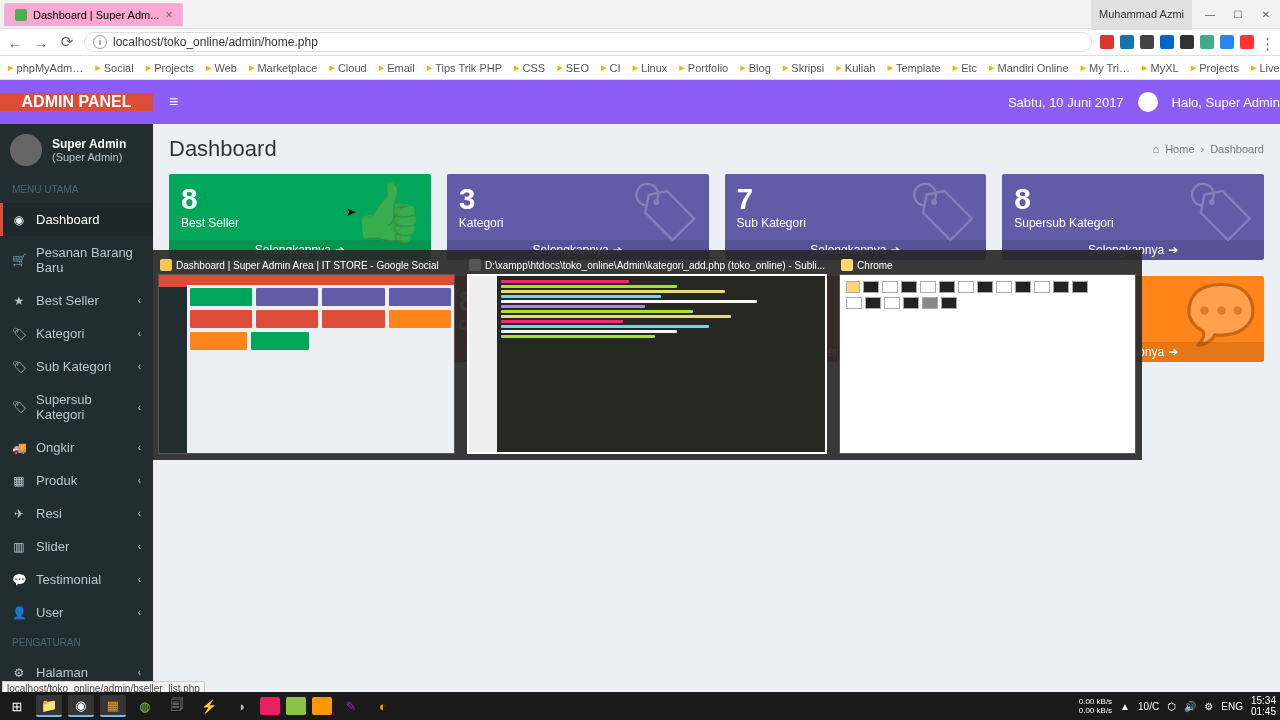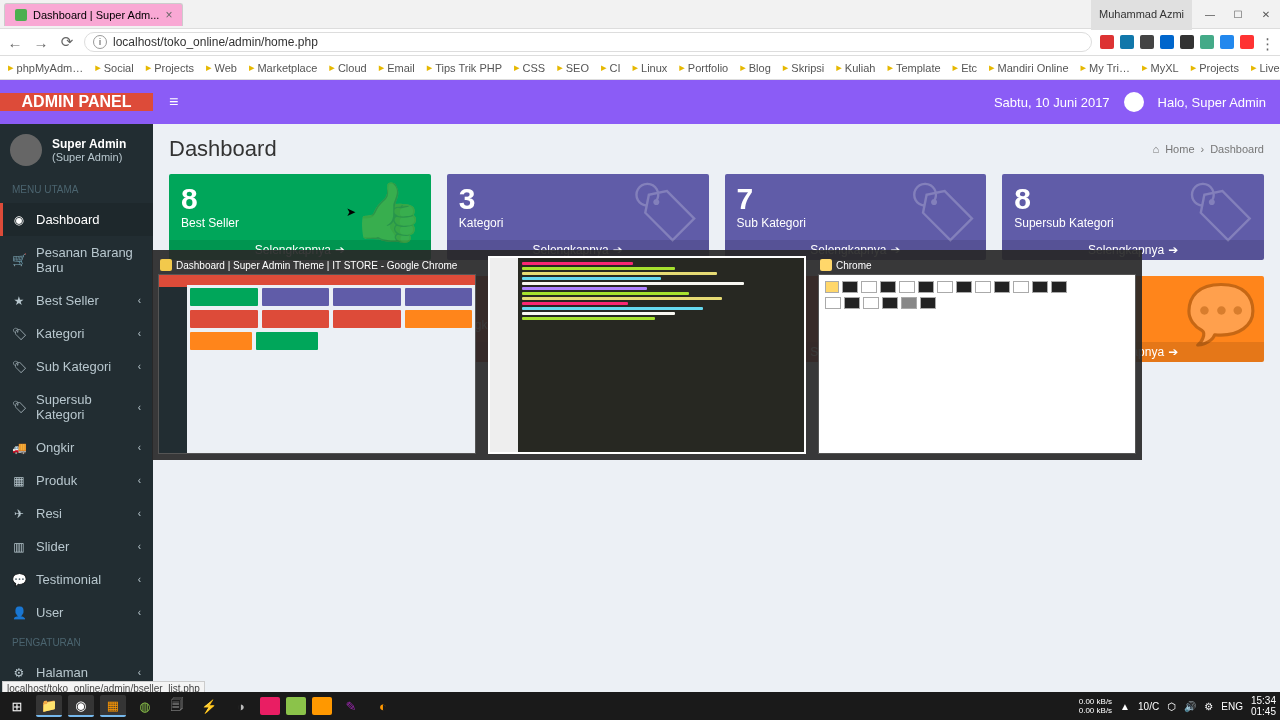--- a/index.html
+++ b/index.html
@@ -23,21 +23,21 @@
 
 .bookmarks { background: #fff; border-bottom: 1px solid #ddd; height: 24px; display: flex; align-items: center; padding: 0 8px; gap: 12px; font-size: 11px; color: #555; overflow:hidden; white-space:nowrap; }
 .bookmarks .bm { display:flex; align-items:center; gap:3px; }
 .bookmarks .folder { color:#e6b800; font-size:11px; }
 
 
 .app { display: flex; height: 600px; }
 .topbar { background: #8b5cf6; color: #fff; height: 44px; display: flex; align-items: center; }
 .brand { width: 153px; text-align: center; font-weight: bold; font-size: 16px; background:#dd4b39; }
 .menu-toggle { padding: 0 16px; cursor: pointer; }
-.top-right { margin-left: auto; display: flex; align-items: center; gap: 14px; padding-right: 14px; font-size: 13px; }
+.top-right { margin-left: auto; display: flex; align-items: center; gap: 14px; font-size: 13px; }
 .avatar-sm { width: 20px; height: 20px; background: #fff; border-radius: 50%; }
 
 .sidebar { width: 153px; background: #222d32; color: #b8c7ce; font-size: 12px; height: 100%; overflow-y: auto; }
 .user-panel { display: flex; align-items: center; gap: 10px; padding: 10px; }
 .user-panel .img { width: 32px; height: 32px; background: #666; border-radius: 50%; }
 .user-panel .name { color: #fff; font-size: 12px; font-weight:bold; }
 .user-panel .role { font-size: 11px; }
 .menu-header { padding: 8px 12px; color: #4b646f; font-size: 10px; text-transform: uppercase; }
 .menu-item { display: flex; align-items: center; padding: 9px 12px; gap: 10px; cursor: pointer; font-size: 13px; }
 .menu-item.active { background: #1e282c; color: #fff; border-left: 3px solid #dd4b39; padding-left: 9px; }
@@ -353,21 +353,21 @@
     </div>
   </div>
 </div>
 
 <div class="status-link">localhost/toko_online/admin/bseller_list.php</div>
 
 <div class="alttab">
   <div class="alttab-item">
     <div class="alttab-title">
         <span class="appicon" style="background:#f2c94c"></span>
-        <span>Dashboard | Super Admin Theme | IT STORE - Google Chrome</span>
+        <span>Dashboard | Super Admin Area | IT STORE - Google Social</span>
       </div>
     <div class="alttab-thumb">
       <div class="mini-dash">
         <div class="mini-side">
             <div class="mh"></div>
           </div>
         <div class="mini-main">
           <div style="height:10px;background:#dd4b39;margin:-3px -3px 3px"></div>
           <div class="mini-row">
               <div class="mini-box bg-green"></div>
@@ -383,20 +383,24 @@
             </div>
           <div class="mini-row">
               <div class="mini-box bg-orange" style="flex:0 0 22%"></div>
               <div class="mini-box bg-green" style="flex:0 0 22%"></div>
             </div>
         </div>
       </div>
     </div>
   </div>
   <div class="alttab-item selected">
+    <div class="alttab-title">
+        <span class="appicon" style="background:#555"></span>
+        <span>D:\xampp\htdocs\toko_online\Admin\kategori_add.php (toko_online) - Subli...</span>
+      </div>
     <div class="alttab-thumb">
       <div class="mini-code">
         <div class="mini-cside"></div>
         <div class="mini-cmain">
           <div class="mini-line" style="width:40%;background:#f92672"></div>
           <div class="mini-line" style="width:55%;background:#a6e22e"></div>
           <div class="mini-line" style="width:70%;background:#e6db74"></div>
           <div class="mini-line" style="width:50%;background:#66d9ef"></div>
           <div class="mini-line" style="width:80%;background:#f8f8f2"></div>
           <div class="mini-line" style="width:45%;background:#ae81ff"></div>

